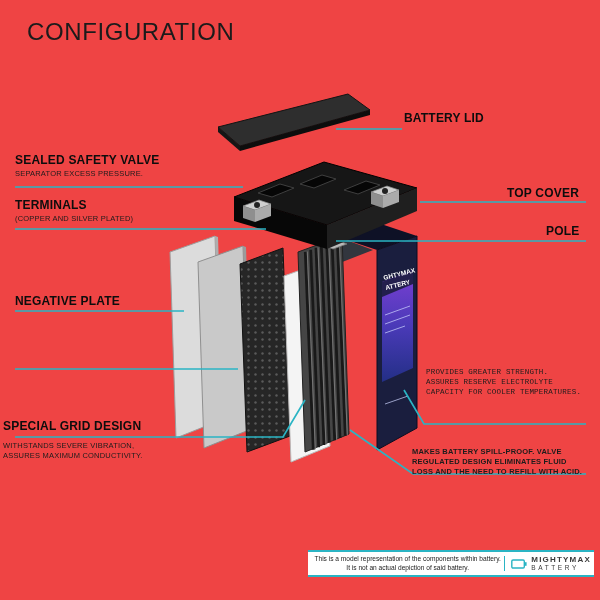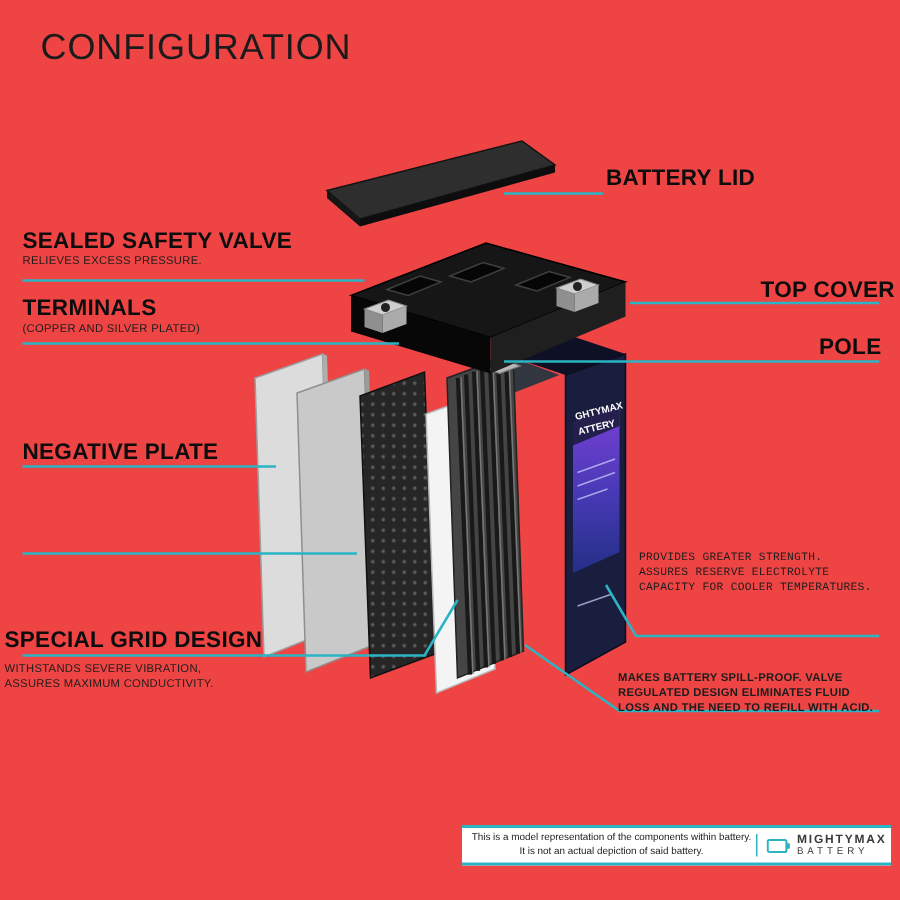--- a/index.html
+++ b/index.html
@@ -7,21 +7,21 @@
     position:relative;width:600px;height:600px;background:#ef4444;
     font-family:"Liberation Sans",sans-serif;overflow:hidden;padding-left:37px;
   }
   .page-title{
     position:absolute;left:27px;top:18px;margin:0;
     font-size:24px;font-weight:500;letter-spacing:.6px;color:#1b1b1b;
   }
   #diagram{position:absolute;left:0;top:0;}
   .lbl{position:absolute;}
   .lbl-title{
-    margin:0;font-size:15px;font-weight:700;color:#0d0d0d;
+    margin:0;font-size:12px;font-weight:700;color:#0d0d0d;
     letter-spacing:.2px;line-height:15px;white-space:pre-line;
   }
   .lbl-desc{
     margin:1px 0 0;font-size:7.5px;font-weight:400;color:#1c1c1c;
     letter-spacing:.2px;line-height:10px;white-space:pre-line;
   }
   .lbl-desc.gap{margin-top:7px;}
   
   .pos-sealed{left:15px;top:153px;}
   .pos-terminals{left:15px;top:198px;}
@@ -167,21 +167,21 @@
       <path d="M336,129 L402,129"></path>
       <path d="M420,202 L586,202"></path>
       <path d="M336,241 L586,241"></path>
       <path d="M586,424 L424,424 L404,390"></path>
       <path d="M586,474 L413,474 L350,430"></path>
     </g>
   </svg>
 
   <div class="lbl pos-sealed">
     <p class="lbl-title">SEALED SAFETY VALVE</p>
-    <p class="lbl-desc">RELIEVES EXCESS PRESSURE.</p>
+    <p class="lbl-desc">SEPARATOR EXCESS PRESSURE.</p>
   </div>
 
   <div class="lbl pos-negative">
     <p class="lbl-title">NEGATIVE PLATE</p>
   </div>
 
   <div class="lbl pos-terminals">
     <p class="lbl-title">TERMINALS</p>
     <p class="lbl-desc">(COPPER AND SILVER PLATED)</p>
   </div>

